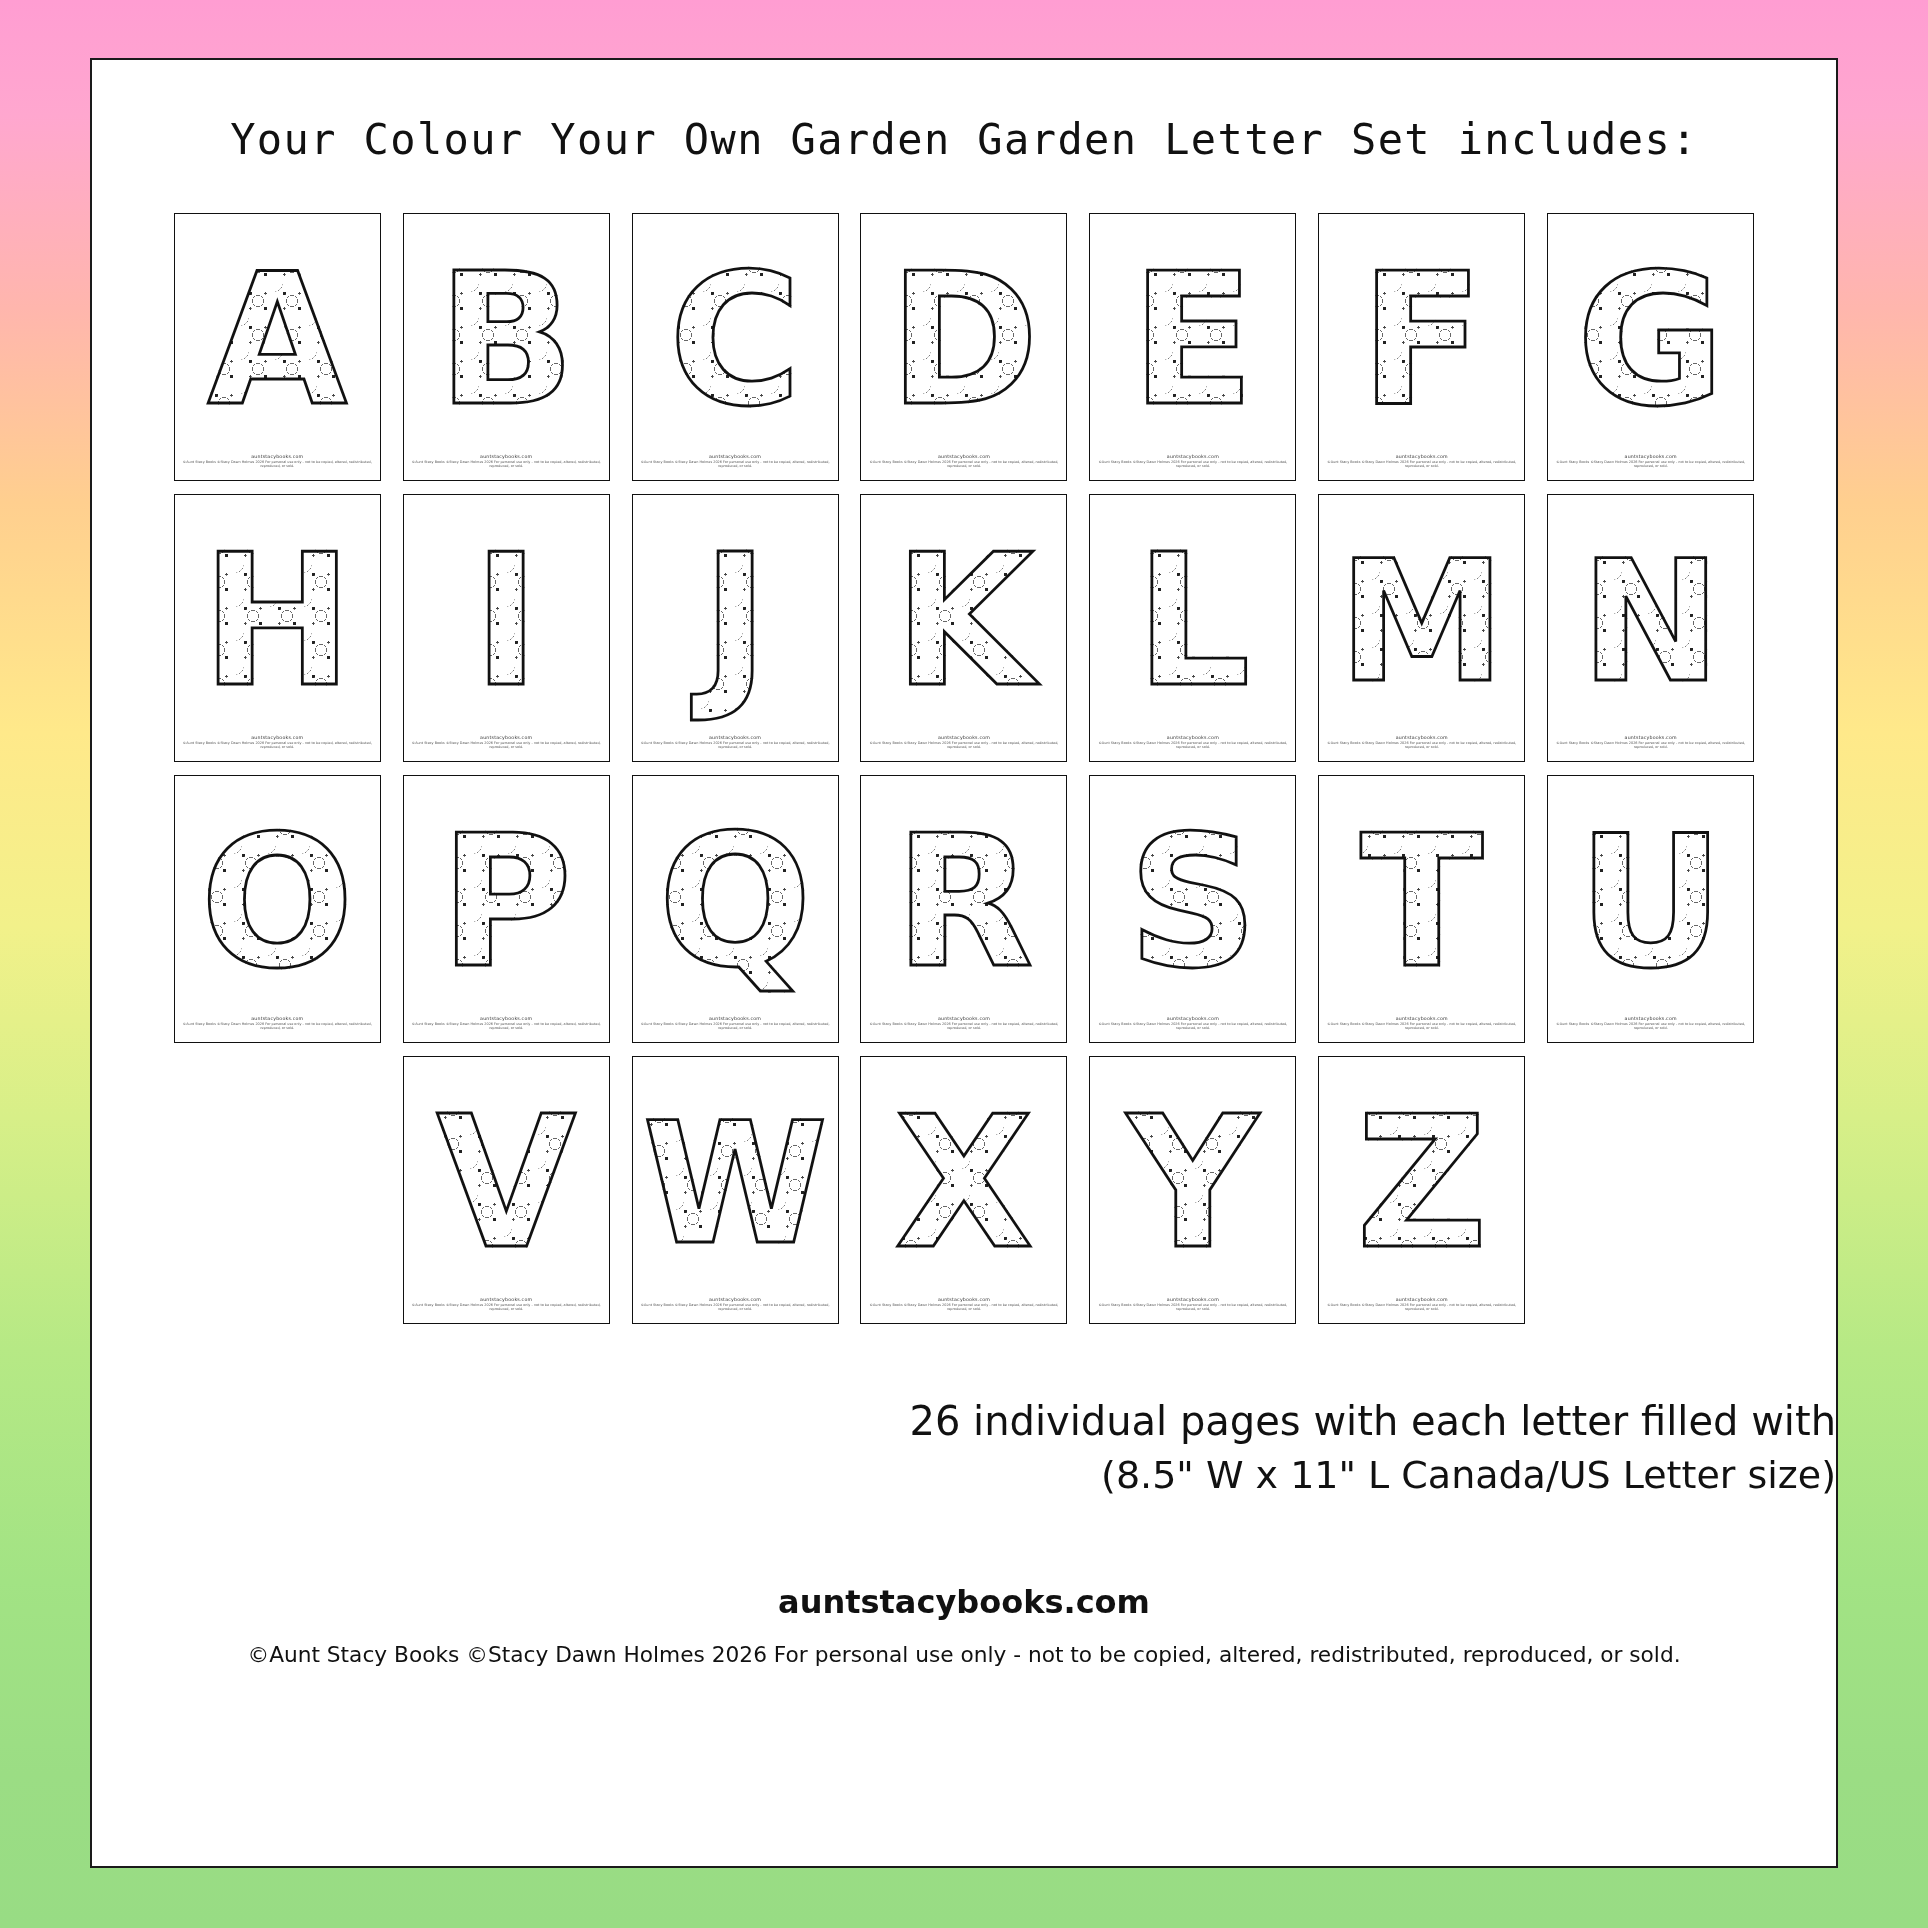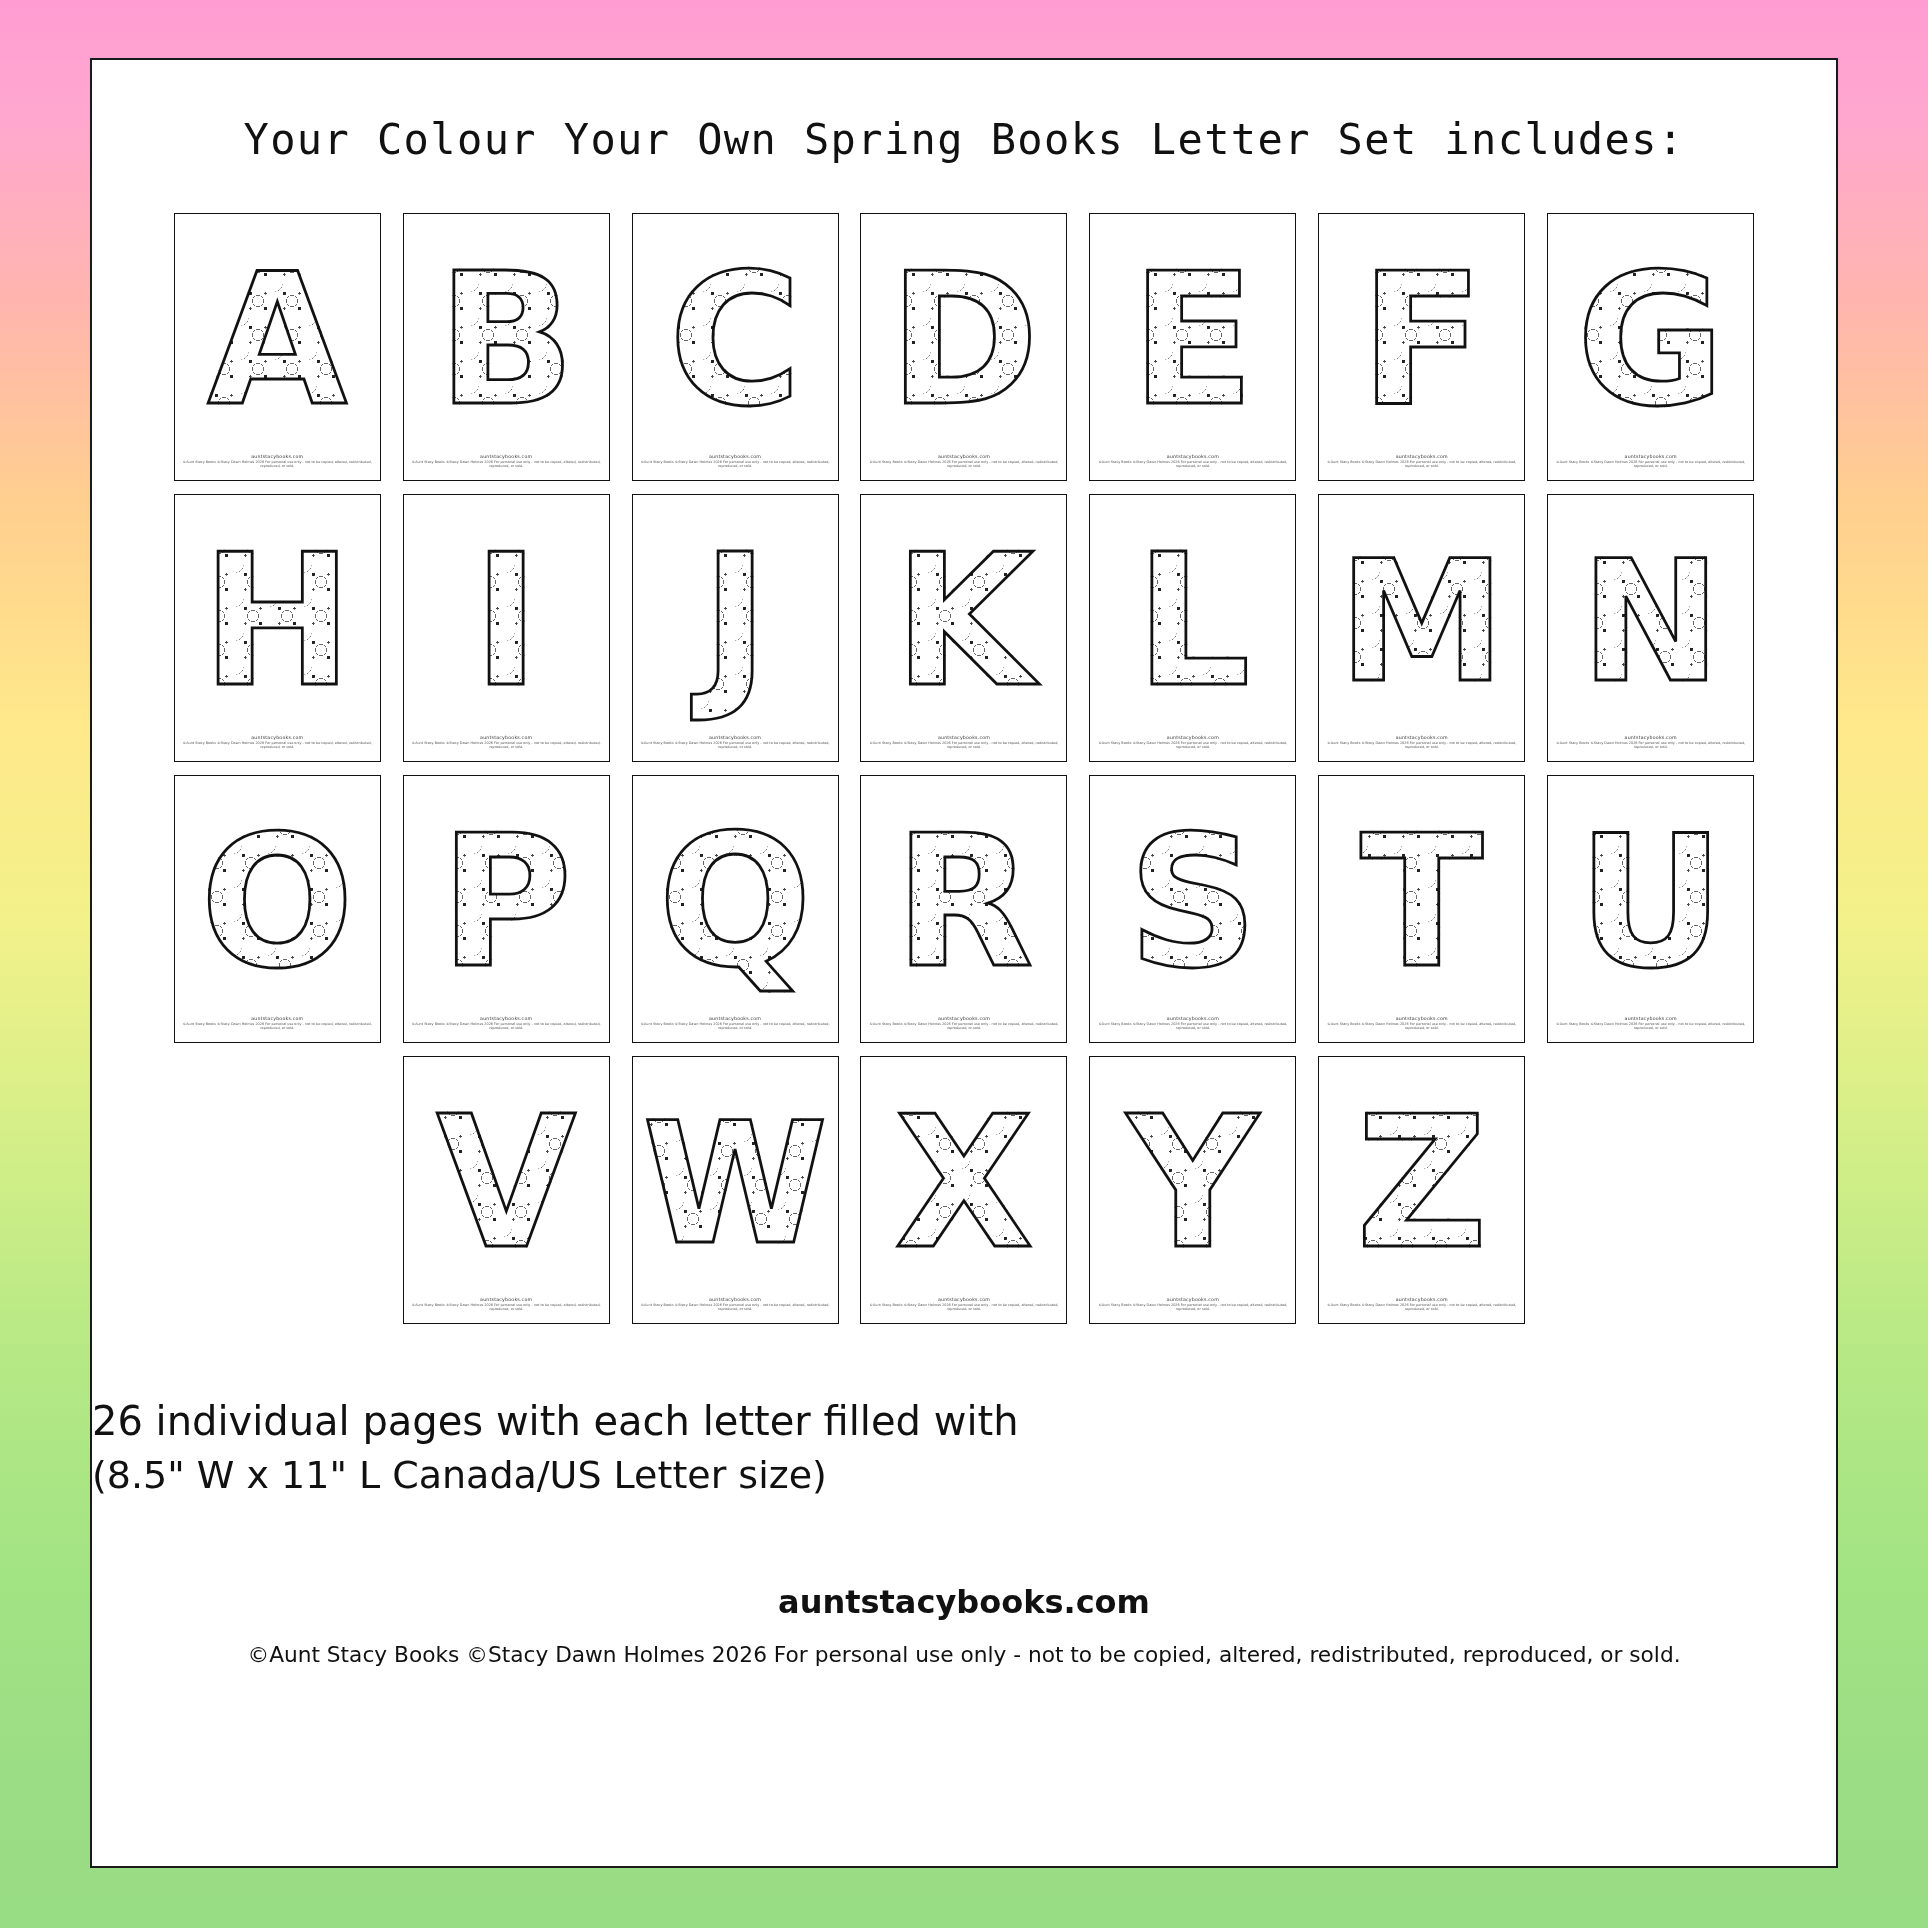--- a/index.html
+++ b/index.html
@@ -121,21 +121,21 @@
     right: 5.6px;
     text-align: center;
     font-size: 3.4px;
     color: #555;
     line-height: 1.35;
     z-index: 3;
   }
 
   .blurb {
     margin-top: 70px;
-    text-align: left;
+    text-align: right;
     font-family: "DejaVu Sans", sans-serif;
     font-size: 40px;
     color: #111;
     line-height: 1.38;
   }
   .blurb .line3 {
     font-size: 38px;
   }
 
   .site {
@@ -153,21 +153,21 @@
     font-family: "DejaVu Sans", sans-serif;
     font-size: 21.7px;
     color: #111;
   }
 </style>
 </head>
 <body>
 
 <div class="page-sheet">
 
-  <div class="headline">Your Colour Your Own Spring Books Letter Set includes:</div>
+  <div class="headline">Your Colour Your Own Garden Garden Letter Set includes:</div>
 
   <div class="grid">
 
     <div class="card">
       <span class="glyph">A</span>
       <span class="mini-caption">auntstacybooks.com</span>
       <span class="mini-legal">©Aunt Stacy Books ©Stacy Dawn Holmes 2026 For personal use only - not to be copied, altered, redistributed, reproduced, or sold.</span>
     </div>
 
     <div class="card">

